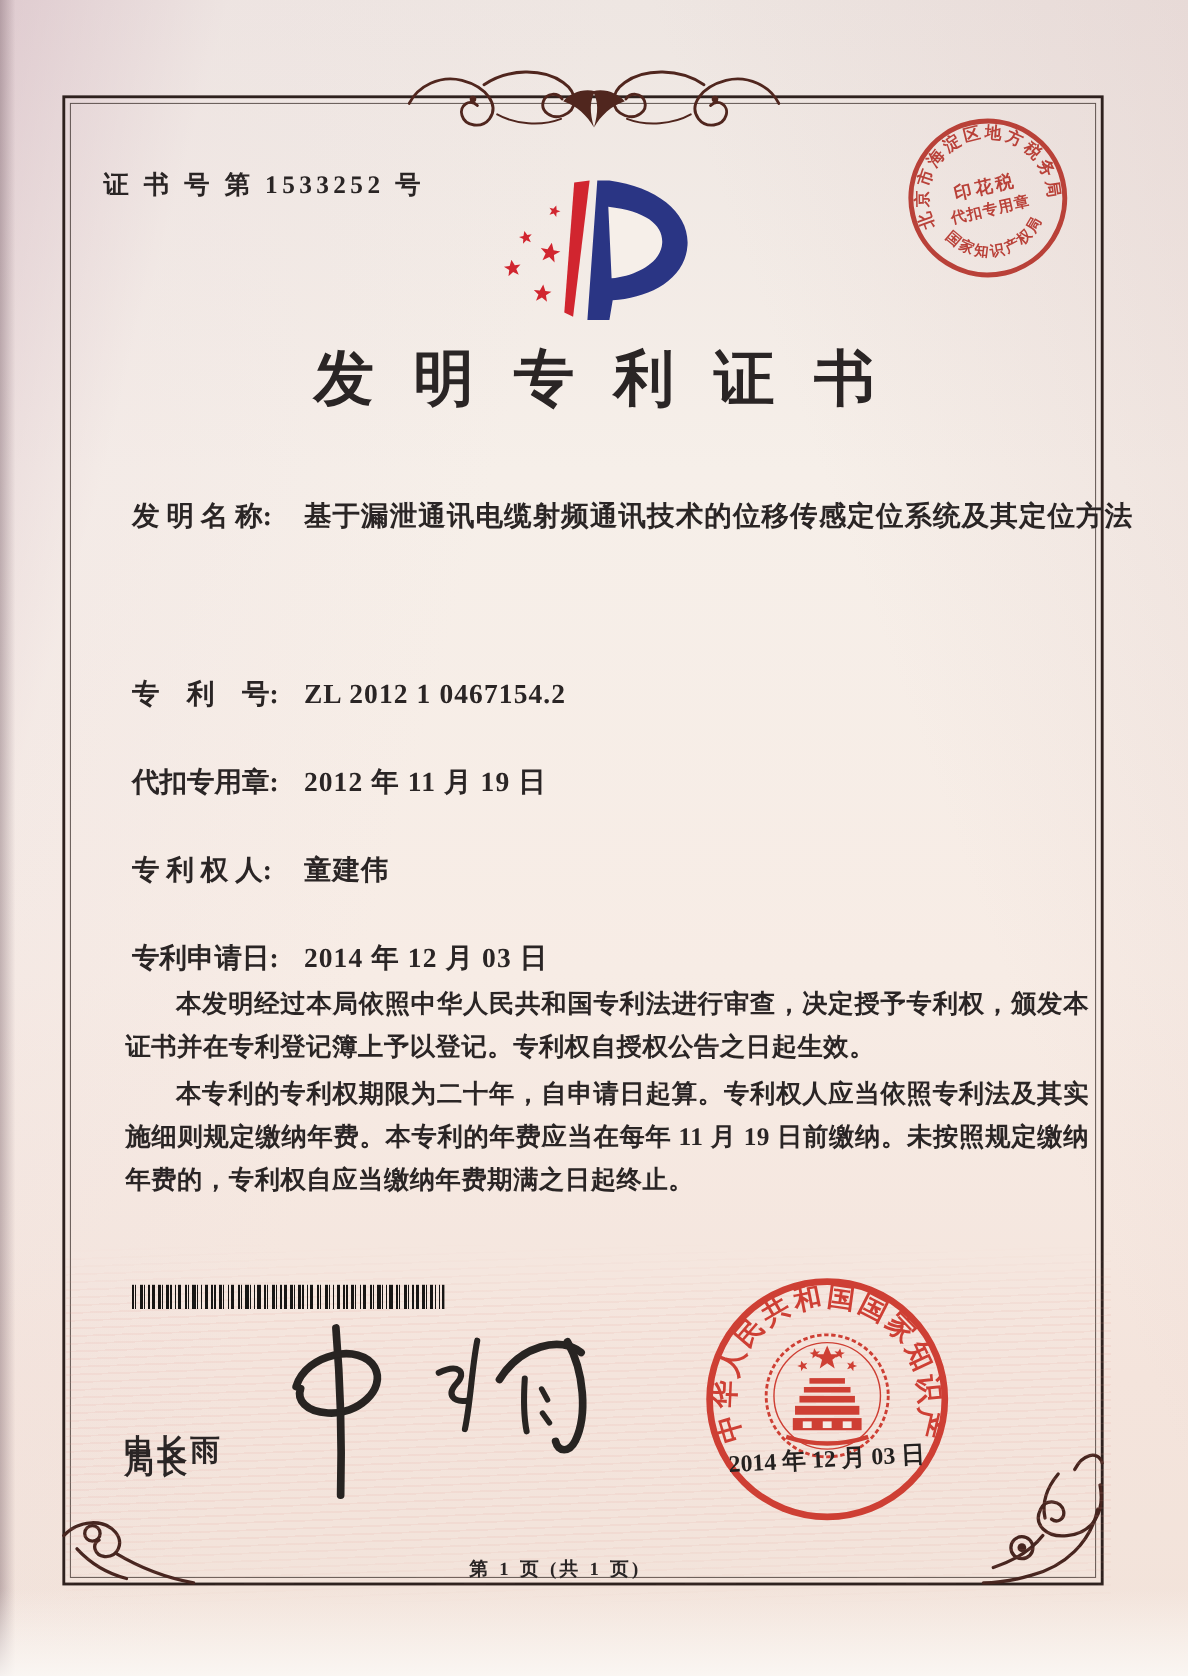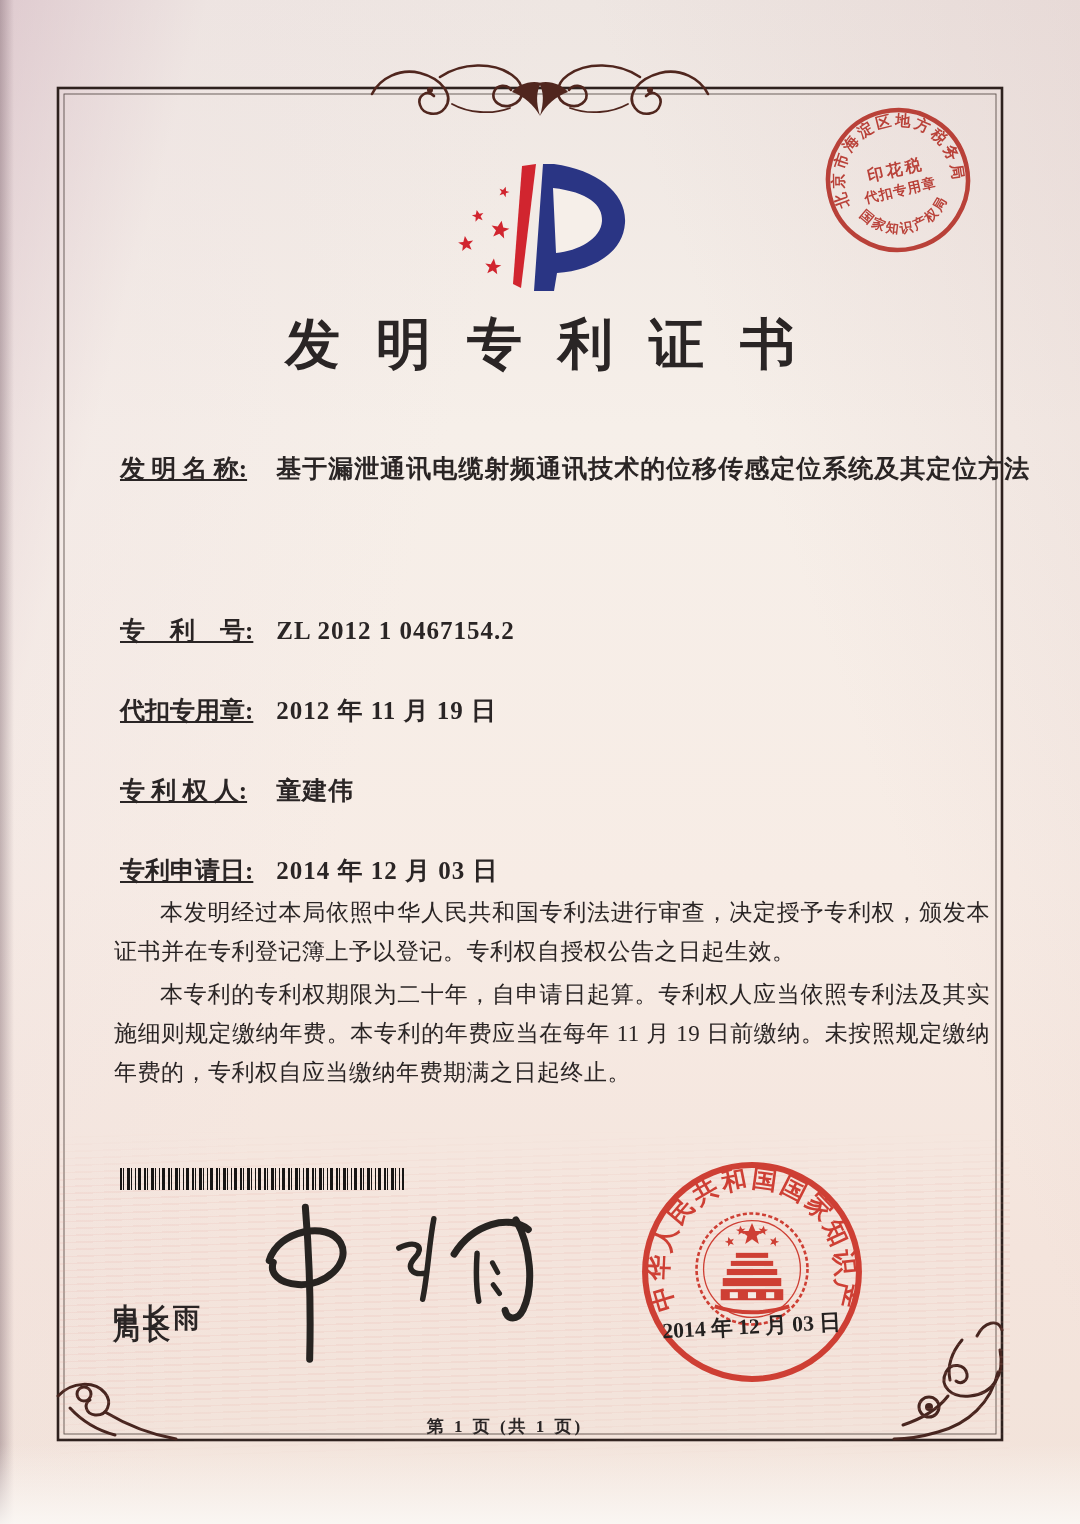--- a/index.html
+++ b/index.html
@@ -18,24 +18,24 @@
   .guilloche{position:absolute;left:60px;right:70px;top:1130px;height:330px;opacity:.5;
     background:repeating-linear-gradient(178deg,rgba(224,150,140,.22) 0 1.6px,rgba(224,150,140,0) 1.6px 7px);
     -webkit-mask-image:linear-gradient(180deg,transparent,#000 18%,#000 82%,transparent);
     mask-image:linear-gradient(180deg,transparent,#000 18%,#000 82%,transparent);}
   svg text{font-family:"Liberation Serif","DejaVu Serif",serif;}
 
   .cert-number{position:absolute;left:94px;top:152px;font-size:23px;letter-spacing:4px;font-weight:600;}
   .title{position:absolute;left:0;right:0;top:308px;text-align:center;font-size:55px;font-weight:700;
          letter-spacing:36px;transform:translateX(18px);}
   .frow{position:absolute;left:120px;font-size:25px;font-weight:600;white-space:nowrap;}
-  .flabel{display:inline-block;width:150px;text-decoration:underline;}
+  .flabel{display:inline-block;width:150px;}
   .fvalue{letter-spacing:1px;}
   .paras{position:absolute;left:114px;right:90px;top:893px;font-size:23px;line-height:39px;
-         text-align:justify;letter-spacing:.5px;font-weight:400;}
+         text-align:justify;letter-spacing:.5px;font-weight:700;}
   .paras p{margin:0 0 4px 0;text-indent:2em;}
   .barcode{position:absolute;left:120px;top:1168px;width:284px;height:22px;
     background:repeating-linear-gradient(90deg,
       #171514 0 2px,transparent 2px 3px,#171514 3px 4px,transparent 4px 7px,
       #171514 7px 10px,transparent 10px 11px,#171514 11px 12px,transparent 12px 15px,
       #171514 15px 16px,transparent 16px 18px,#171514 18px 21px,transparent 21px 24px);}
   .signer-title{position:absolute;left:113px;top:1312px;font-size:27px;font-weight:600;letter-spacing:3px;}
   .signer-name{position:absolute;left:113px;top:1300px;font-size:27px;font-weight:600;letter-spacing:3px;}
   .sig{position:absolute;left:250px;top:1196px;}
   .seal{position:absolute;left:636px;top:1156px;opacity:.96;}
@@ -81,20 +81,21 @@
       <path d="M58,1396 C72,1381 95,1381 105,1393 C113,1403 107,1416 95,1415 C86,1414 83,1404 90,1400"></path>
       <path d="M105,1412 C125,1424 148,1434 176,1439"></path>
       <path d="M70,1408 C81,1420 96,1430 115,1435"></path>
       <circle cx="84" cy="1394" r="7"></circle>
     </g>
   </svg>
 
   <div class="edge-left"></div>
   <div class="guilloche"></div>
 
+  <div class="cert-number">证 书 号 第 1533252 号</div>
 
   <svg class="logo" width="220" height="150" viewBox="0 0 220 150">
     <defs>
       <path id="st" d="M0,-10 L2.94,-3.09 L9.51,-3.09 L4.05,1.18 L5.88,8.09 L0,4 L-5.88,8.09 L-4.05,1.18 L-9.51,-3.09 L-2.94,-3.09 Z"></path>
     </defs>
     <g fill="#d1252f">
       <use href="#st" transform="translate(74,38) scale(0.55) rotate(18)"></use>
       <use href="#st" transform="translate(48,62) scale(0.62) rotate(-12)"></use>
       <use href="#st" transform="translate(70,76) scale(0.95) rotate(10)"></use>
       <use href="#st" transform="translate(36,90) scale(0.80) rotate(-8)"></use>

